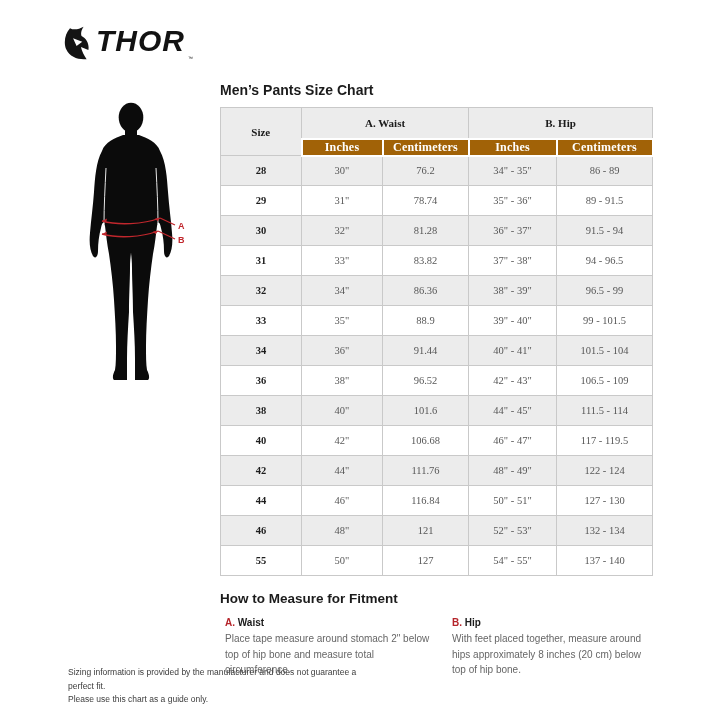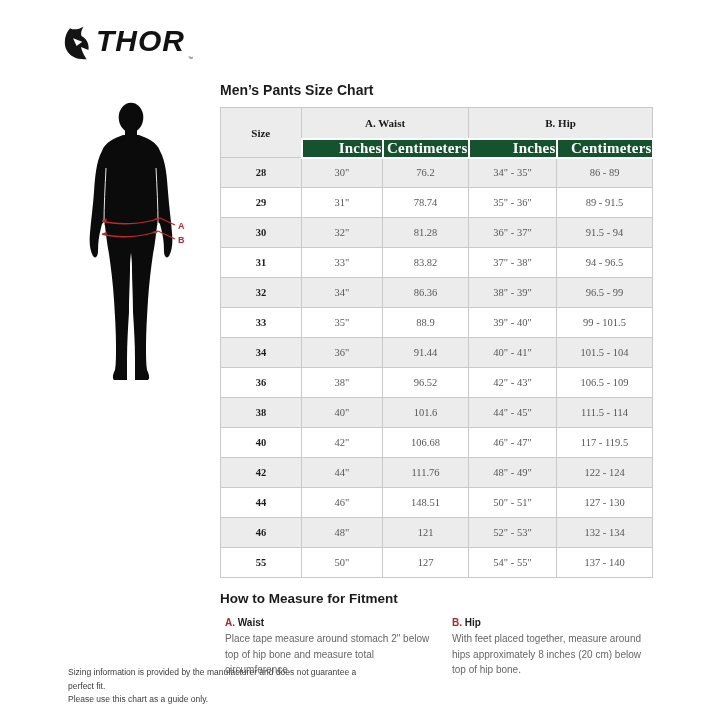--- a/index.html
+++ b/index.html
@@ -32,22 +32,22 @@
     position:absolute; left:220px; top:107px; width:432px;
     border-collapse:collapse; table-layout:fixed;font-family:Liberation Serif, serif;
   }
   table.size-chart th, table.size-chart td {
     border:1px solid #c9c9c9; text-align:center; vertical-align:middle;
   }
   thead th.group {
     height:31px; background:#ececec; font-size:11px; font-weight:bold; color:#1b1b1b;
   }
   thead th.sub {
-    height:16px; background:#14532d; color:#fff; font-size:15px; font-weight:bold;
-    border:2px solid #fff; letter-spacing:.2px;text-align:right;
+    height:16px; background:#a16207; color:#fff; font-size:12px; font-weight:bold;
+    border:2px solid #fff; letter-spacing:.2px;
   }
   tbody td { height:30px; font-size:10.5px; color:#575757; background:#fff; }
   tbody td.size-col { font-weight:bold; color:#1c1c1c; }
   tbody tr:nth-child(odd) td { background:#ececec; }
 
   
   .fitment { position:absolute; left:220px; top:591px; width:437px; }
   .fitment h2 { font-size:13.5px; font-weight:bold; color:#1b1b1b; margin-bottom:11px; }
   .fit-cols { display:flex; gap:22px; padding-left:5px; }
   .fit-item { flex:1; }
@@ -221,21 +221,21 @@
       <tr>
         <td class="size-col">42</td>
         <td>44"</td>
         <td>111.76</td>
         <td>48" - 49"</td>
         <td>122 - 124</td>
       </tr>
       <tr>
         <td class="size-col">44</td>
         <td>46"</td>
-        <td>148.51</td>
+        <td>116.84</td>
         <td>50" - 51"</td>
         <td>127 - 130</td>
       </tr>
       <tr>
         <td class="size-col">46</td>
         <td>48"</td>
         <td>121</td>
         <td>52" - 53"</td>
         <td>132 - 134</td>
       </tr>

